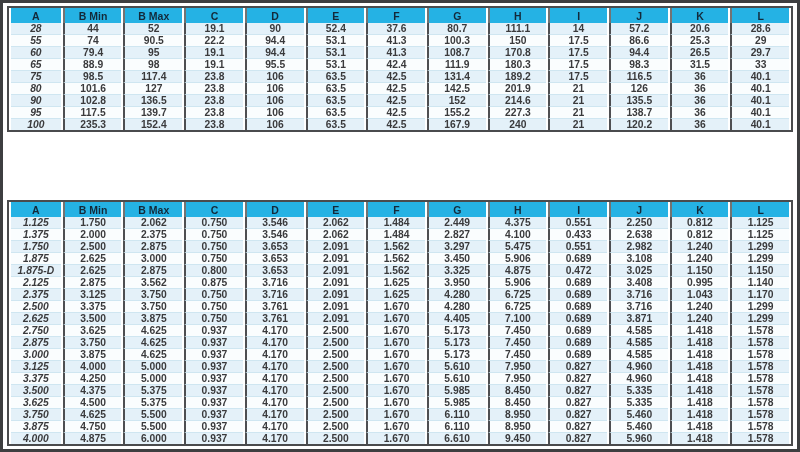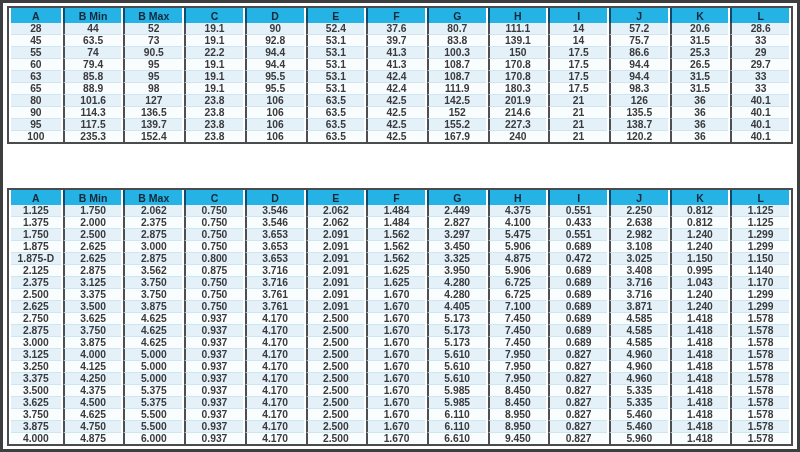--- a/index.html
+++ b/index.html
@@ -28,37 +28,37 @@
   }
   table.size-table col.col-a{width:6.6%;}
   th{
     background:#25b2e4;
     color:#13293a;
     font-size:10.5px;
     font-weight:700;
     height:15px;
     padding:0;
     text-align:center;
-    border-left:2px solid #0c4a6e;
+    border-left:2px solid #737373;
   }
   th:first-child{border-left:none;}
   td{
     font-size:10.3px;
     font-weight:700;
     color:#3a3a3c;
     text-align:center;
     padding:0;
     height:11px;
     line-height:11px;
     border-left:2px solid #4e4f52;
     border-bottom:1px solid #cfe6f1;
     white-space:nowrap;
     overflow:hidden;
   }
-  td:first-child{border-left:none;}
+  td:first-child{border-left:none;font-style:italic;}
   tbody tr:nth-child(odd) td{background:#e4f1f9;}
   tbody tr:nth-child(even) td{background:#fafdfe;}
   tbody tr:last-child td{border-bottom:none;margin-left:30px;}
 </style>
 </head>
 <body>
 
 <div class="sheet">
 
   <table class="size-table">
@@ -104,35 +104,20 @@
           <td>52.4</td>
           <td>37.6</td>
           <td>80.7</td>
           <td>111.1</td>
           <td>14</td>
           <td>57.2</td>
           <td>20.6</td>
           <td>28.6</td>
         </tr>
         <tr>
-          <td>45</td>
-          <td>63.5</td>
-          <td>73</td>
-          <td>19.1</td>
-          <td>92.8</td>
-          <td>53.1</td>
-          <td>39.7</td>
-          <td>83.8</td>
-          <td>139.1</td>
-          <td>14</td>
-          <td>75.7</td>
-          <td>31.5</td>
-          <td>33</td>
-        </tr>
-        <tr>
           <td>55</td>
           <td>74</td>
           <td>90.5</td>
           <td>22.2</td>
           <td>94.4</td>
           <td>53.1</td>
           <td>41.3</td>
           <td>100.3</td>
           <td>150</td>
           <td>17.5</td>
@@ -149,67 +134,67 @@
           <td>53.1</td>
           <td>41.3</td>
           <td>108.7</td>
           <td>170.8</td>
           <td>17.5</td>
           <td>94.4</td>
           <td>26.5</td>
           <td>29.7</td>
         </tr>
         <tr>
-          <td>63</td>
-          <td>85.8</td>
-          <td>95</td>
-          <td>19.1</td>
-          <td>95.5</td>
-          <td>53.1</td>
-          <td>42.4</td>
-          <td>108.7</td>
-          <td>170.8</td>
-          <td>17.5</td>
-          <td>94.4</td>
-          <td>31.5</td>
-          <td>33</td>
-        </tr>
-        <tr>
           <td>65</td>
           <td>88.9</td>
           <td>98</td>
           <td>19.1</td>
           <td>95.5</td>
           <td>53.1</td>
           <td>42.4</td>
           <td>111.9</td>
           <td>180.3</td>
           <td>17.5</td>
           <td>98.3</td>
           <td>31.5</td>
           <td>33</td>
         </tr>
         <tr>
+          <td>75</td>
+          <td>98.5</td>
+          <td>117.4</td>
+          <td>23.8</td>
+          <td>106</td>
+          <td>63.5</td>
+          <td>42.5</td>
+          <td>131.4</td>
+          <td>189.2</td>
+          <td>17.5</td>
+          <td>116.5</td>
+          <td>36</td>
+          <td>40.1</td>
+        </tr>
+        <tr>
           <td>80</td>
           <td>101.6</td>
           <td>127</td>
           <td>23.8</td>
           <td>106</td>
           <td>63.5</td>
           <td>42.5</td>
           <td>142.5</td>
           <td>201.9</td>
           <td>21</td>
           <td>126</td>
           <td>36</td>
           <td>40.1</td>
         </tr>
         <tr>
           <td>90</td>
-          <td>114.3</td>
+          <td>102.8</td>
           <td>136.5</td>
           <td>23.8</td>
           <td>106</td>
           <td>63.5</td>
           <td>42.5</td>
           <td>152</td>
           <td>214.6</td>
           <td>21</td>
           <td>135.5</td>
           <td>36</td>
@@ -471,35 +456,20 @@
           <td>2.500</td>
           <td>1.670</td>
           <td>5.610</td>
           <td>7.950</td>
           <td>0.827</td>
           <td>4.960</td>
           <td>1.418</td>
           <td>1.578</td>
         </tr>
         <tr>
-          <td>3.250</td>
-          <td>4.125</td>
-          <td>5.000</td>
-          <td>0.937</td>
-          <td>4.170</td>
-          <td>2.500</td>
-          <td>1.670</td>
-          <td>5.610</td>
-          <td>7.950</td>
-          <td>0.827</td>
-          <td>4.960</td>
-          <td>1.418</td>
-          <td>1.578</td>
-        </tr>
-        <tr>
           <td>3.375</td>
           <td>4.250</td>
           <td>5.000</td>
           <td>0.937</td>
           <td>4.170</td>
           <td>2.500</td>
           <td>1.670</td>
           <td>5.610</td>
           <td>7.950</td>
           <td>0.827</td>

